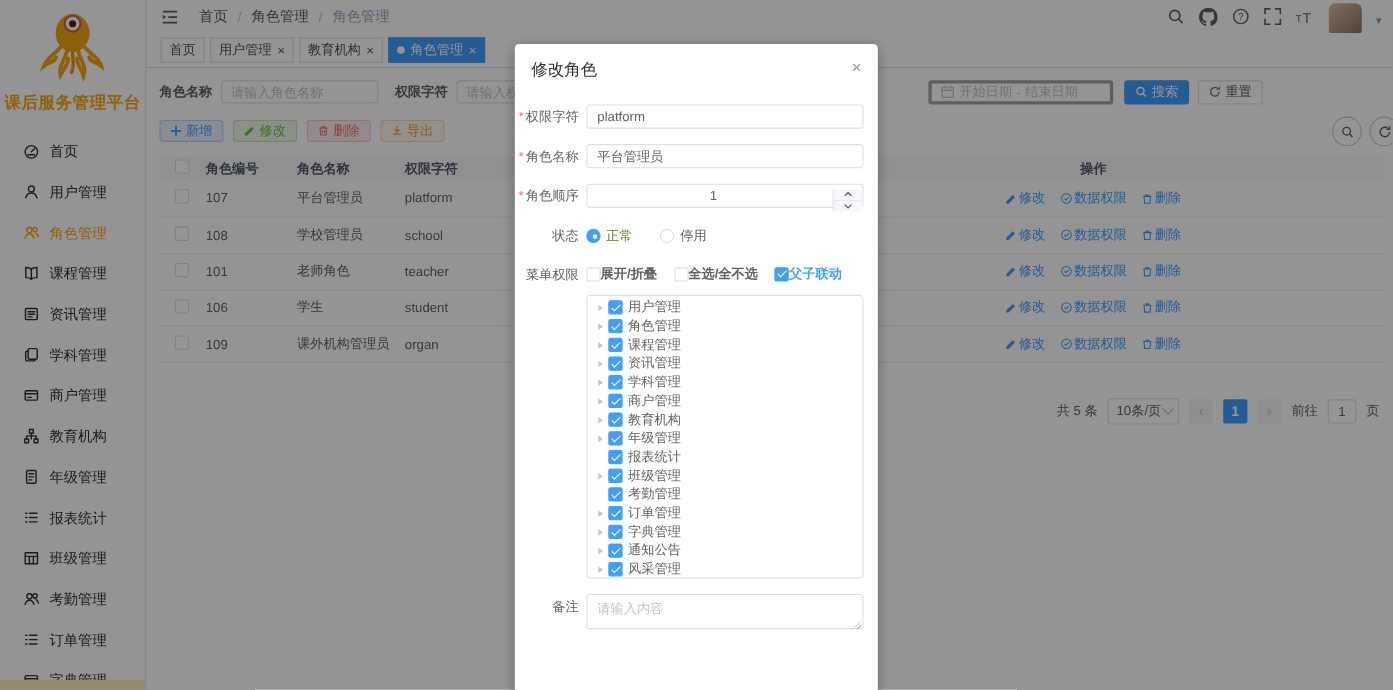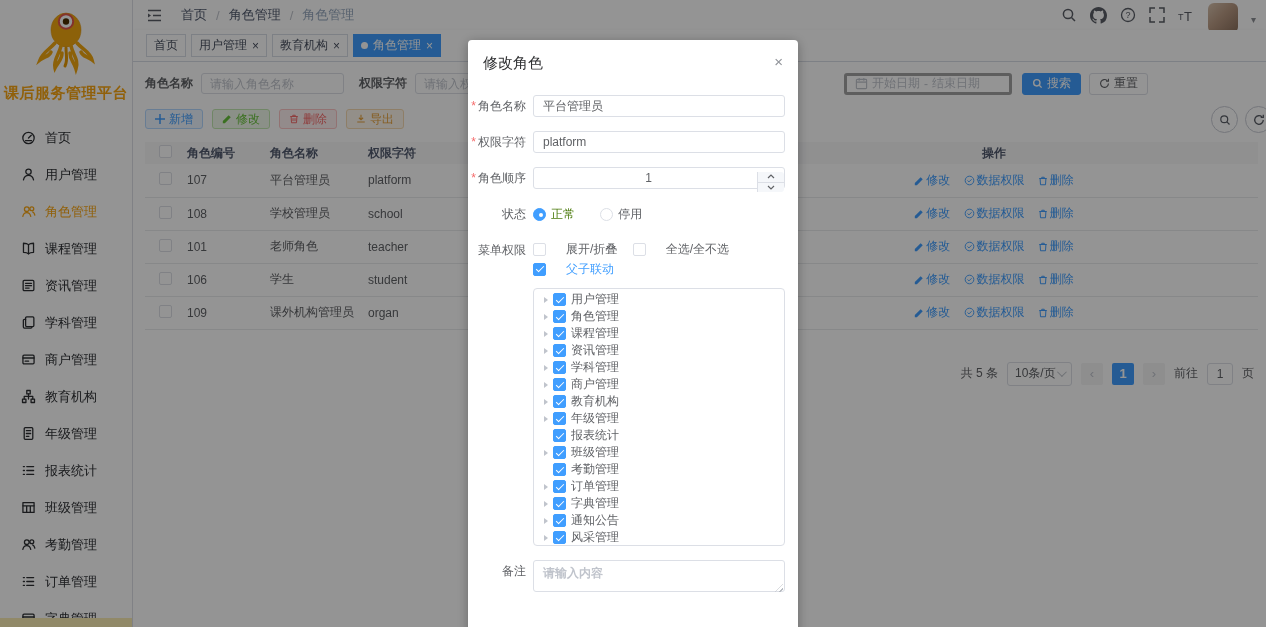--- a/index.html
+++ b/index.html
@@ -96,28 +96,28 @@
   .numwrap .dinp { text-align:center; padding-right:30px; }
   .stepper { position:absolute; right:1px; top:1px; width:27px; height:20px; border-left:1px solid #dcdfe6; display:flex; flex-direction:column; }
   .stepper span { flex:1; background:#f5f7fa; display:flex; align-items:center; justify-content:center; cursor:pointer; }
   .stepper span:first-child { border-bottom:1px solid #dcdfe6; border-radius:0 3px 0 0; }
   .stepper span:last-child { border-radius:0 0 3px 0; }
   .radio { display:inline-flex; align-items:center; gap:5px; margin-right:22px; cursor:pointer; line-height:22px; }
   .rdot { width:13px; height:13px; border-radius:50%; border:1px solid #dcdfe6; background:#fff; position:relative; }
   .radio.sel .rdot { background:#409eff; border-color:#409eff; }
   .radio.sel .rdot::after { content:""; position:absolute; left:4.5px; top:4.5px; width:4px; height:4px; border-radius:50%; background:#fff; }
   .radio.sel .rlabel { color:#4d7c0f; }
-  .ckitem { display:inline-flex; align-items:center; gap:20px; margin-right:12px; cursor:pointer; line-height:20px; }
+  .ckitem { display:inline-flex; align-items:center; gap:0; margin-right:12px; cursor:pointer; line-height:20px;font-weight:bold; }
   .ckitem .blue { color:#409eff; }
   .tree-box { margin-top:9px; width:100%; height:258px; border:1px solid #dcdfe6; border-radius:4px; padding-top:2px; overflow:hidden; }
   .tree-row { height:17px; display:flex; align-items:center; gap:5px; padding-left:10px; cursor:pointer; }
   .caret { width:0; height:0; border-left:4px solid #c0c4cc; border-top:3.5px solid transparent; border-bottom:3.5px solid transparent; flex:0 0 4px; }
   .caret.leaf { visibility:hidden; }
   .tree-label { color:#606266; }
-  .dtextarea { width:100%; height:32px; border:1px solid #dcdfe6; border-radius:3px; font-size:12px; padding:4px 9px; resize:none; outline:none; font-family:inherit; position:relative;font-weight:bold; }
+  .dtextarea { width:100%; height:32px; border:1px solid #dcdfe6; border-radius:3px; font-size:12px; padding:4px 9px; resize:none; outline:none; font-family:inherit; position:relative; }
   .dtextarea::placeholder { color:#c0c4cc; }
   .ta-wrap { position:relative; }
   .ta-grip { position:absolute; right:2px; bottom:3px; width:8px; height:8px;
              background:repeating-linear-gradient(-45deg, transparent 0 2px, #b8bcc2 2px 3px);
              clip-path:polygon(100% 0, 100% 100%, 0 100%); pointer-events:none; }
 </style>
 </head>
 <body>
 
 <div class="app">
@@ -623,27 +623,27 @@
 <div class="overlay"></div>
 
 <div class="dialog">
   <div class="dlg-header">
     <span class="dlg-title">修改角色</span>
     <span class="dlg-close">×</span>
   </div>
   <div class="dlg-body">
 
     <div class="frow">
+      <span class="lab"><span class="req">*</span><span>权限字符</span></span>
+      <span class="ctrl"><input class="dinp" value="platform" style=""></span>
+    </div>
+
+    <div class="frow">
       <span class="lab"><span class="req">*</span><span>角色名称</span></span>
       <span class="ctrl"><input class="dinp" value="平台管理员" style=""></span>
-    </div>
-
-    <div class="frow">
-      <span class="lab"><span class="req">*</span><span>权限字符</span></span>
-      <span class="ctrl"><input class="dinp" value="platform" style=""></span>
     </div>
 
     <div class="frow">
       <span class="lab"><span class="req">*</span><span>角色顺序</span></span>
       <span class="ctrl">
         <span class="numwrap">
           <input class="dinp" value="1" style="">
           <span class="stepper">
             <span>
                 <svg width="8" height="5" viewBox="0 0 8 5" fill="none" stroke="#606266" stroke-width="1.2">

